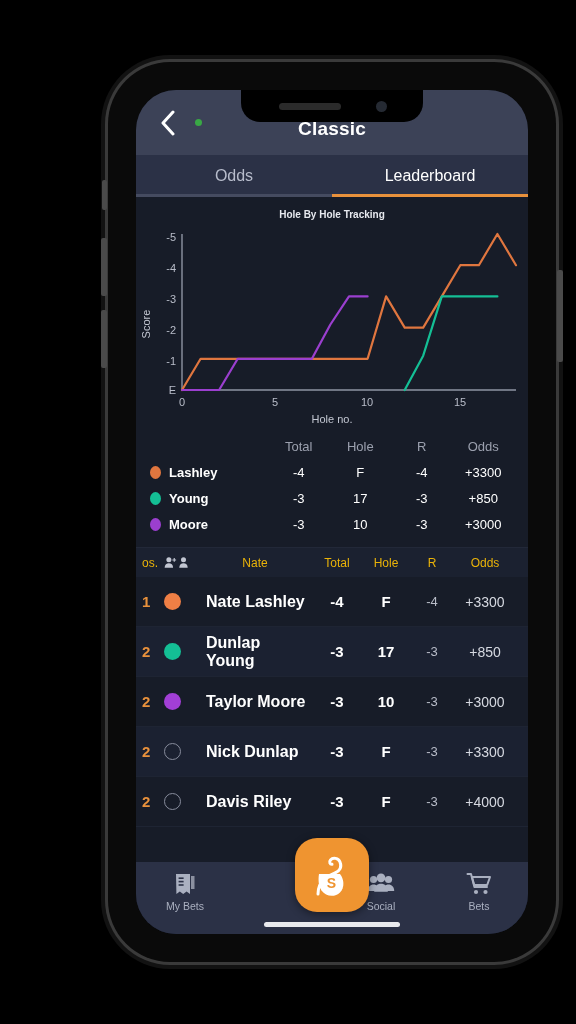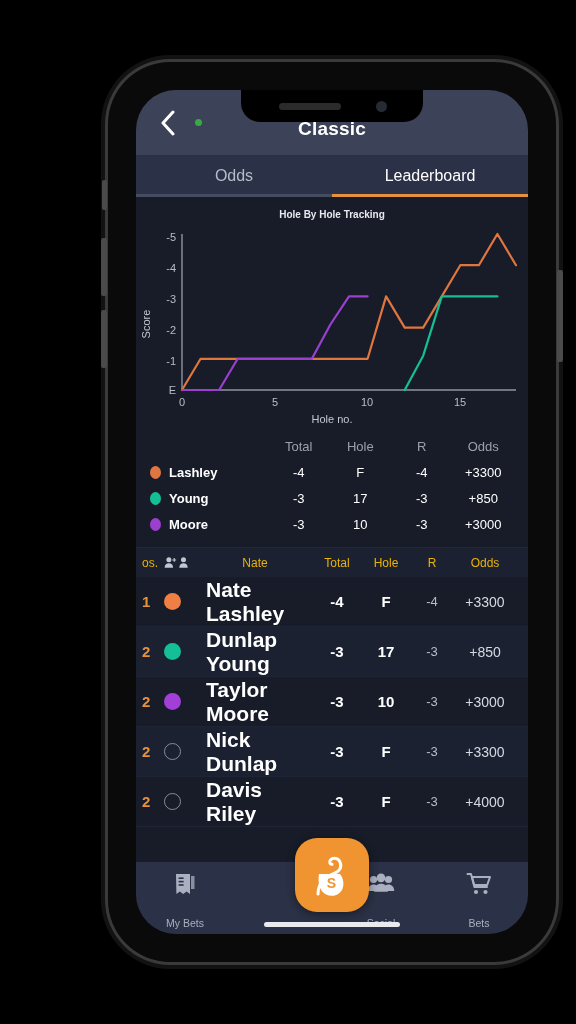--- a/index.html
+++ b/index.html
@@ -104,32 +104,32 @@
   .c-odds { flex:0 0 62px; text-align:center; }
   .tbl-head .c-name { text-align:center; padding-left:0; }
 
   .row { display:flex; align-items:center; height:50px; padding:0 12px 0 6px;
          border-bottom:1px solid #1e2433; cursor:pointer; }
   .row.alt { background:#1b2131; }
   .row .c-pos { color:#e8913c; font-size:15px; font-weight:bold; }
   .row .c-ico { justify-content:flex-start; }
   .bullet { width:17px; height:17px; border-radius:50%; }
   .bullet.empty { background:transparent; border:1.6px solid #878c9c; }
-  .row .c-name { color:#fff; font-size:21px; font-weight:bold; }
+  .row .c-name { color:#fff; font-size:16px; font-weight:bold; }
   .row .c-tot  { color:#fff; font-size:15px; font-weight:bold; }
   .row .c-thru { color:#fff; font-size:15px; font-weight:bold; }
   .row .c-r    { color:#b9bdc9; font-size:13px; }
   .row .c-odds { color:#d6d9e1; font-size:14px; }
 
   
   .nav { position:absolute; left:0; right:0; bottom:0; height:72px;
          background:#2b3146; display:flex; align-items:flex-start;
          padding-top:9px; z-index:30; }
   .nav-item { flex:1; display:flex; flex-direction:column; align-items:center;
-              gap:20px; cursor:pointer; }
+              gap:3px; cursor:pointer; }
   .nav-item .lbl { color:#aab0c0; font-size:10.5px; }
   .nav-spacer { flex:1; }
   .fab { position:absolute; left:50%; transform:translateX(-50%); bottom:22px;
          width:74px; height:74px; border-radius:22px; background:#ef9430;
          display:flex; align-items:center; justify-content:center; z-index:35;
          cursor:pointer; box-shadow:0 2px 9px rgba(0,0,0,.45); }
   .home-ind { position:absolute; left:50%; transform:translateX(-50%);
               bottom:7px; width:136px; height:5px; border-radius:3px;
               background:#e9eaee; z-index:36; }
 </style>

